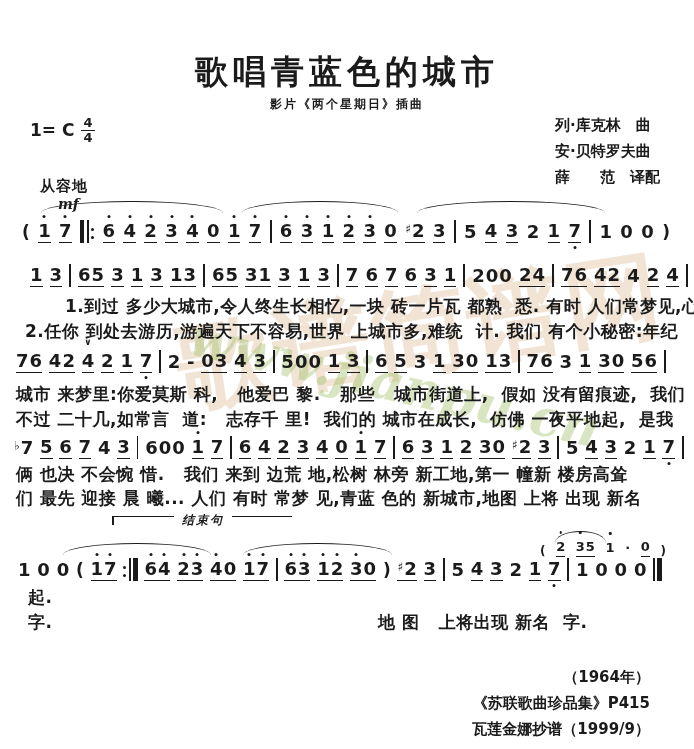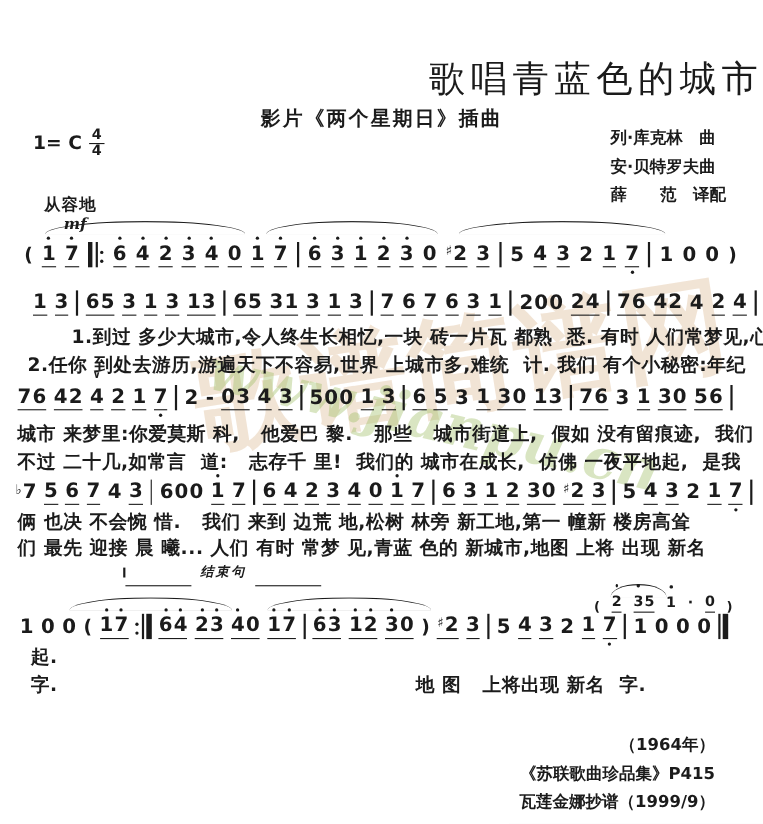--- a/index.html
+++ b/index.html
@@ -1,21 +1,21 @@
 <!DOCTYPE html>
 <html><head>
 <meta charset="utf-8">
 <style>
   html,body{margin:0;padding:0;background:#e8e8e8;}
   #page{position:relative;width:694px;height:749px;background:#fff;margin:0 auto;
         font-family:"DejaVu Sans",sans-serif;color:#1b1b1b;overflow:hidden;}
   .abs{position:absolute;}
   
-  .title{top:50px;left:0;right:0;text-align:right;font-size:33px;font-weight:400;letter-spacing:5px;}
-  .subtitle{top:96px;left:0;right:0;text-align:center;font-size:18px;font-weight:700;letter-spacing:2px;}
+  .title{top:50px;left:0;right:0;text-align:center;font-size:33px;font-weight:700;letter-spacing:5px;}
+  .subtitle{top:96px;left:0;right:0;text-align:center;font-size:12px;font-weight:700;letter-spacing:2px;}
   .keyrow{top:116px;left:30px;display:flex;align-items:center;font-size:17px;font-weight:700;}
   .frac{display:inline-block;text-align:center;font-size:13px;font-weight:700;line-height:1.05;margin-left:7px;}
   .frac .top{display:block;border-bottom:1.5px solid #1b1b1b;padding:0 2px;}
   .credits{top:112px;right:34px;text-align:left;font-size:15px;font-weight:700;line-height:26px;}
   .tempo{top:177px;left:28px;font-size:15px;font-weight:700;letter-spacing:1px;margin-left:12px;}
   .dyn{top:196px;left:58px;font-size:14px;font-weight:700;font-style:italic;font-family:"DejaVu Serif",serif;}
   
   .music-row{position:absolute;display:flex;justify-content:space-between;align-items:flex-end;}
   .music-row .note{position:relative;display:inline-block;padding-bottom:3px;}
   .ns{display:inline-flex;gap:1px;padding-bottom:1px;}
@@ -33,21 +33,21 @@
   .bar{display:inline-flex;align-items:flex-end;gap:2.5px;padding-bottom:3px;}
   .bl{width:1.8px;height:23px;background:#1b1b1b;}
   .bl.thick{width:4.5px;}
   .dots2{width:3px;height:18px;position:relative;}
   .dots2::before{content:'';position:absolute;left:0;top:3px;width:3px;height:3px;border-radius:50%;background:#1b1b1b;box-shadow:0 8px 0 #1b1b1b;}
   .arcs{position:absolute;left:0;top:0;width:100%;height:14px;}
   .arc{position:absolute;top:1px;height:11px;border-top:1.8px solid #1b1b1b;border-radius:50% 50% 0 0/100% 100% 0 0;}
   
   .lyric{font-size:17px;font-weight:700;white-space:pre;letter-spacing:0.5px;}
   
-  .endbracket{display:flex;align-items:flex-end;width:180px;}
+  .endbracket{display:flex;align-items:flex-start;width:180px;}
   .endbracket .tick{width:2px;height:9px;background:#1b1b1b;align-self:flex-start;}
   .endbracket .ln{flex:1;border-top:1.5px solid #1b1b1b;height:0;}
   .endbracket .lbl{font-size:12px;font-weight:700;font-style:italic;margin:0 8px;transform:translateY(-4px);letter-spacing:2px;}
   
   .footer{top:664px;right:44px;text-align:right;font-size:15px;font-weight:700;line-height:26px;margin-left:20px;}
   
   .wm-cn{top:268px;left:175px;font-size:96px;font-weight:700;letter-spacing:2px;
          transform:rotate(-9deg);opacity:0.30;white-space:nowrap;z-index:0;}
   .wm-url{top:352px;left:185px;font-size:52px;font-weight:700;font-style:italic;
           font-family:"DejaVu Serif",serif;transform:rotate(13deg);opacity:0.38;z-index:0;white-space:nowrap;}

